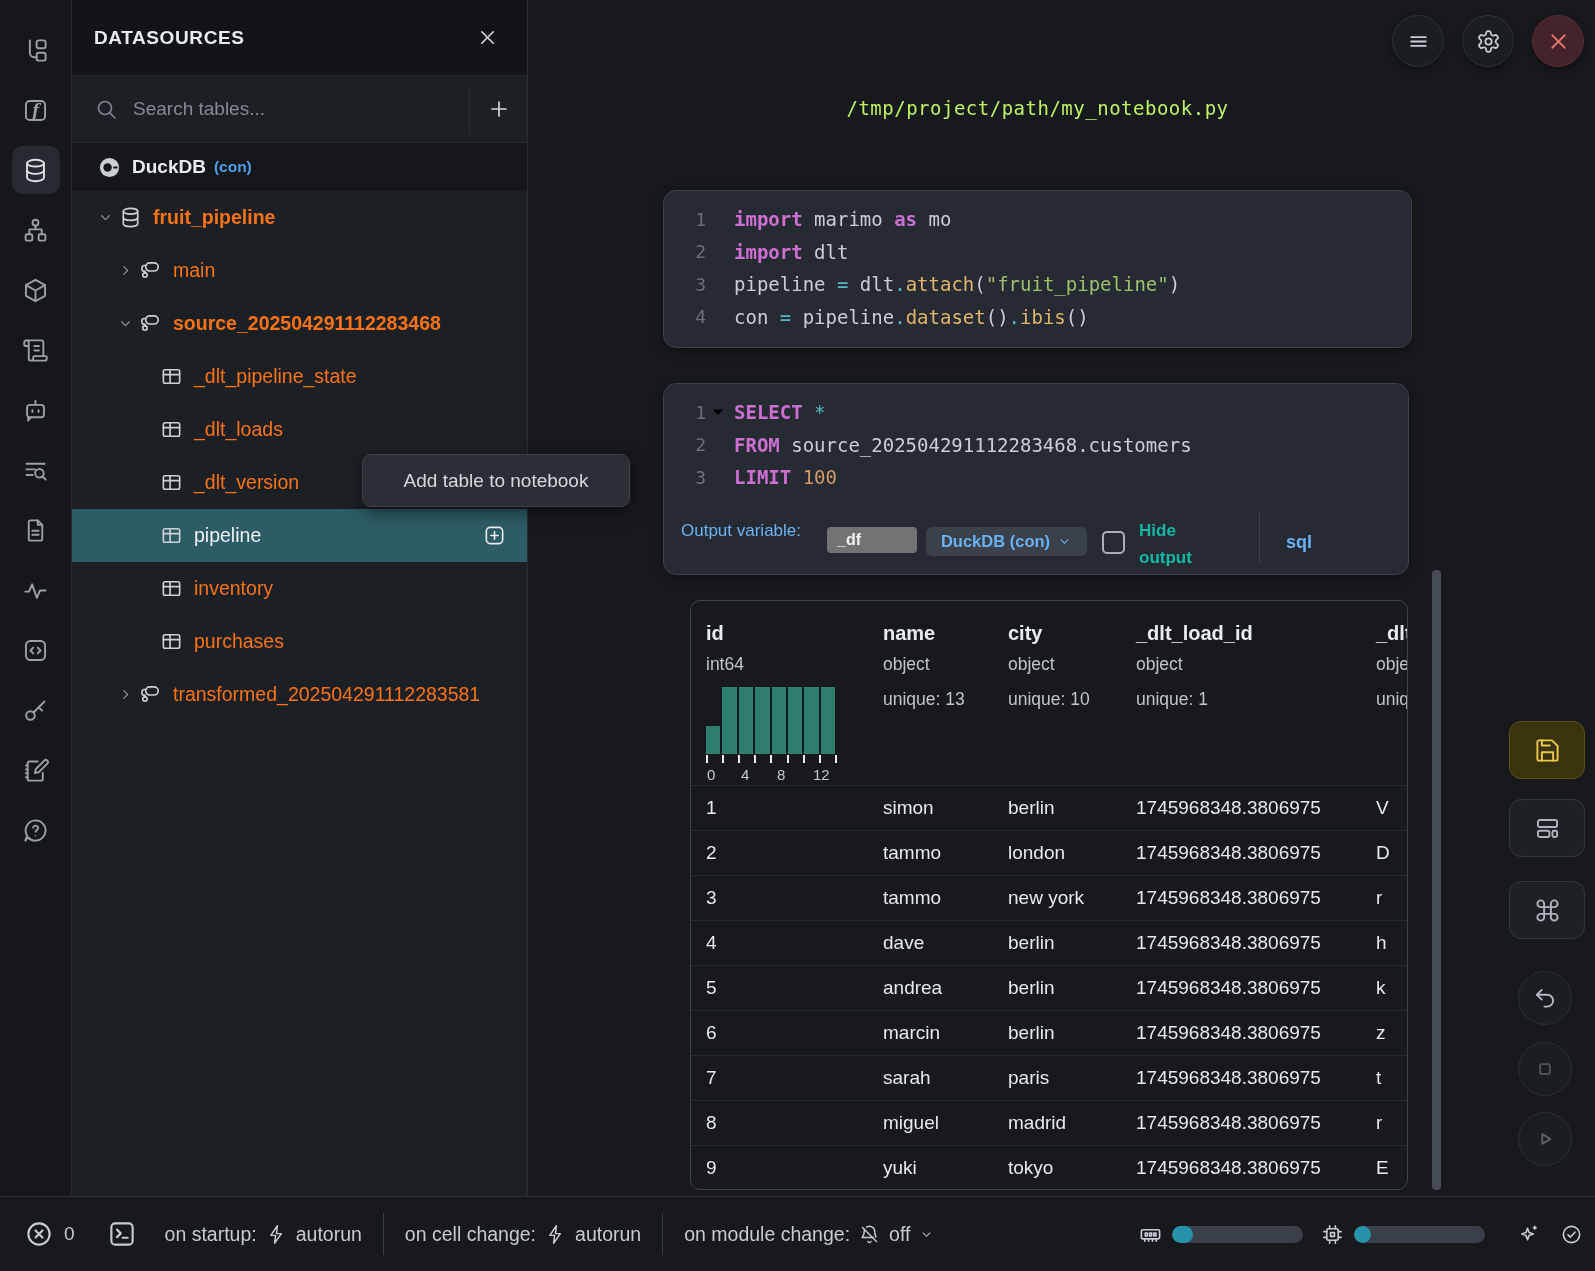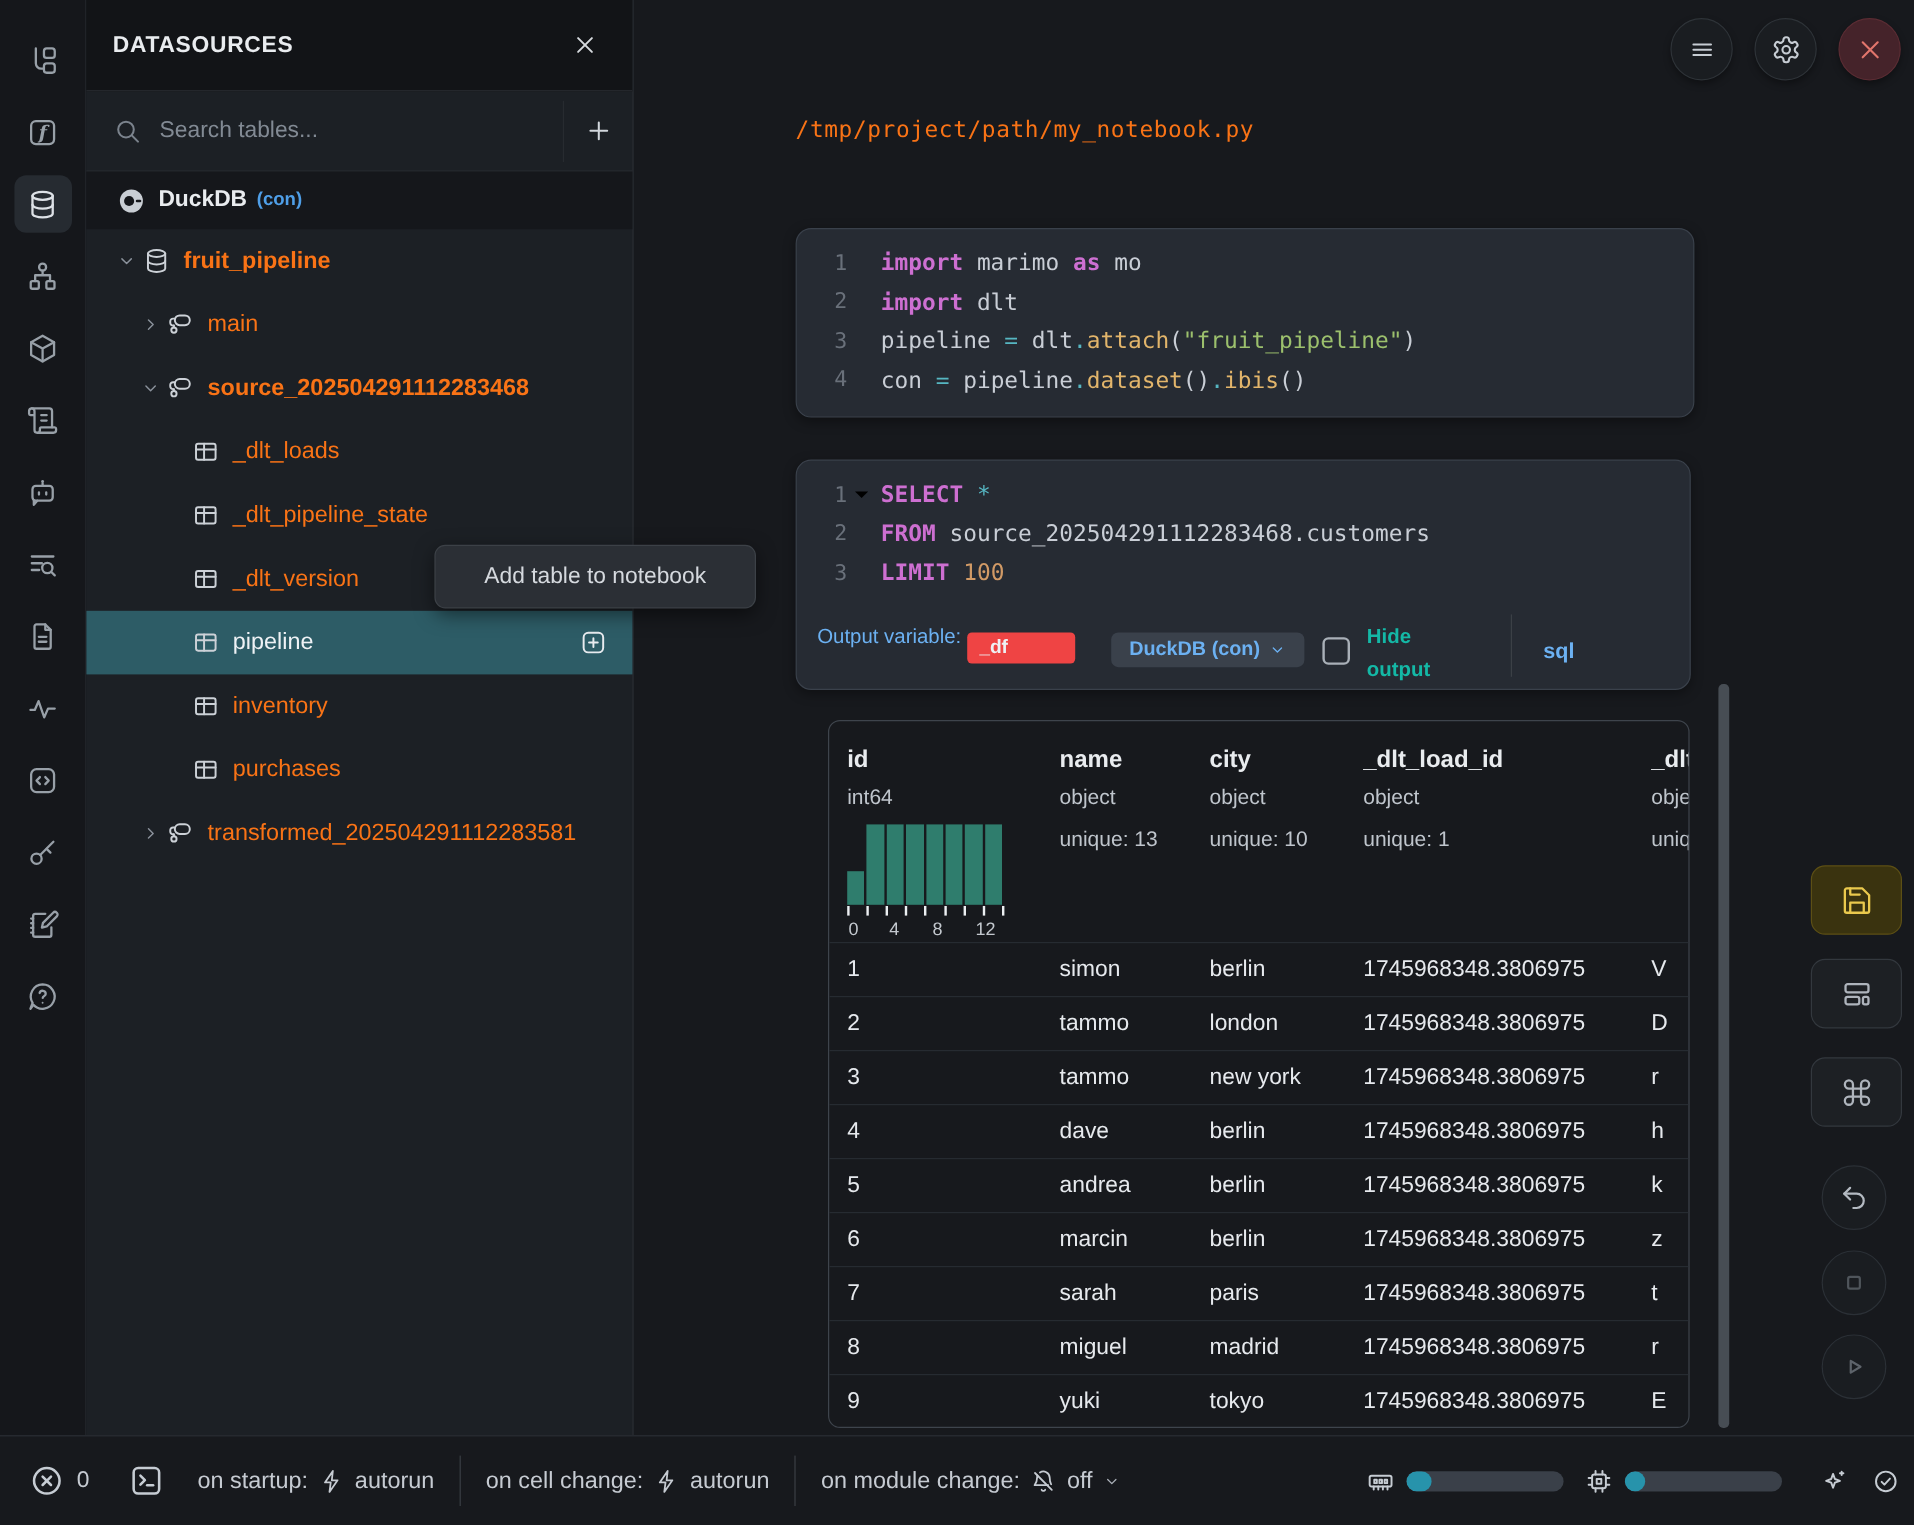--- a/index.html
+++ b/index.html
@@ -43,41 +43,41 @@
   .tree-label{white-space:nowrap}
   .tree-label.bold{font-weight:bold}
   .row-action{position:absolute;right:21px;top:15px;width:23px;height:23px;color:#e8ebef}
 
   
   #tooltip{position:absolute;left:362px;top:454px;width:266px;height:51px;background:#2b2f35;
            border:1px solid #3c4147;border-radius:9px;box-shadow:0 5px 16px rgba(0,0,0,.5);
            display:flex;align-items:center;justify-content:center;font-size:19px;color:#d5d9de;z-index:30}
 
   
-  #nb-title{position:absolute;left:663px;top:97px;width:749px;text-align:left;
-            font-family:"DejaVu Sans Mono",monospace;font-size:19px;color:#f97316;letter-spacing:.5px}
+  #nb-title{position:absolute;left:663px;top:97px;width:749px;text-align:center;
+            font-family:"DejaVu Sans Mono",monospace;font-size:19px;color:#bef264;letter-spacing:.5px}
   .cell{position:absolute;background:#262b33;border:1px solid #3a414b;border-radius:13px;
         box-shadow:0 3px 10px rgba(0,0,0,.35);box-sizing:border-box}
   #cell1{left:663px;top:190px;width:749px;height:158px;padding-top:12px}
   #cell2{left:663px;top:383px;width:746px;height:192px;padding-top:12px}
   .code-line{display:flex;height:32.5px;align-items:center;font-family:"DejaVu Sans Mono",monospace;font-size:19px}
   .ln{width:42px;text-align:right;color:#69707a;font-size:18px;flex:none;font-family:"DejaVu Sans Mono",monospace}
   .fold{width:24px;flex:none;display:flex;align-items:center;justify-content:center;color:#818893}
   .code-line code{margin-left:4px;color:#c9ced6;white-space:pre}
   .tk-kw{color:#cd6fd1;font-weight:bold}
   .tk-pl{color:#c9ced6}
   .tk-op{color:#56b6c2}
   .tk-fn{color:#e2b56b}
   .tk-str{color:#9cc06d}
   .tk-num{color:#d19a66}
 
   
   .out-label{position:absolute;left:17px;top:133px;width:130px;font-weight:normal;font-size:17px;
              color:#6cb1f2;line-height:27px}
-  .var-input{position:absolute;left:142px;top:143px;width:70px;height:26px;background:#ef4444;border:none;
+  .var-input{position:absolute;left:163px;top:143px;width:70px;height:26px;background:#737373;border:none;
              border-radius:4px;color:#eef1f4;font-weight:bold;font-size:16px;padding:0 10px;outline:none;
              font-family:"Liberation Sans",sans-serif}
   .engine-select{position:absolute;left:262px;top:143px;width:161px;height:29px;background:#3a414b;border-radius:6px;
              color:#6cb1f2;font-weight:bold;font-size:16.5px;display:flex;align-items:center;justify-content:center;gap:7px}
   .engine-select .icon{width:15px;height:15px}
   .hide-check{position:absolute;left:438px;top:147px;width:19px;height:19px;border:2px solid #a9b0b8;border-radius:5px}
   .hide-label{position:absolute;left:475px;top:133px;width:70px;font-weight:bold;font-size:17px;color:#14b8a6;line-height:27px}
   .foot-div{position:absolute;left:595px;top:128px;width:1px;height:52px;background:#3b4046}
   .lang-badge{position:absolute;left:622px;top:148px;font-weight:bold;font-size:18px;color:#6cb1f2}
 
@@ -358,30 +358,30 @@
         </span>
         <span class="tree-label bold">source_202504291112283468</span>
       </div>
       <div class="tree-row" style="padding-left:88px">
         <span class="tree-icon icon">
           <svg viewBox="0 0 24 24">
             <rect x="3.5" y="5" width="17" height="14" rx="1.8"></rect>
             <path d="M3.5 10h17M10.5 5v14"></path>
           </svg>
         </span>
-        <span class="tree-label">_dlt_loads</span>
+        <span class="tree-label">_dlt_pipeline_state</span>
       </div>
       <div class="tree-row" style="padding-left:88px">
         <span class="tree-icon icon">
           <svg viewBox="0 0 24 24">
             <rect x="3.5" y="5" width="17" height="14" rx="1.8"></rect>
             <path d="M3.5 10h17M10.5 5v14"></path>
           </svg>
         </span>
-        <span class="tree-label">_dlt_pipeline_state</span>
+        <span class="tree-label">_dlt_loads</span>
       </div>
       <div class="tree-row" style="padding-left:88px">
         <span class="tree-icon icon">
           <svg viewBox="0 0 24 24">
             <rect x="3.5" y="5" width="17" height="14" rx="1.8"></rect>
             <path d="M3.5 10h17M10.5 5v14"></path>
           </svg>
         </span>
         <span class="tree-label">_dlt_version</span>
       </div>

